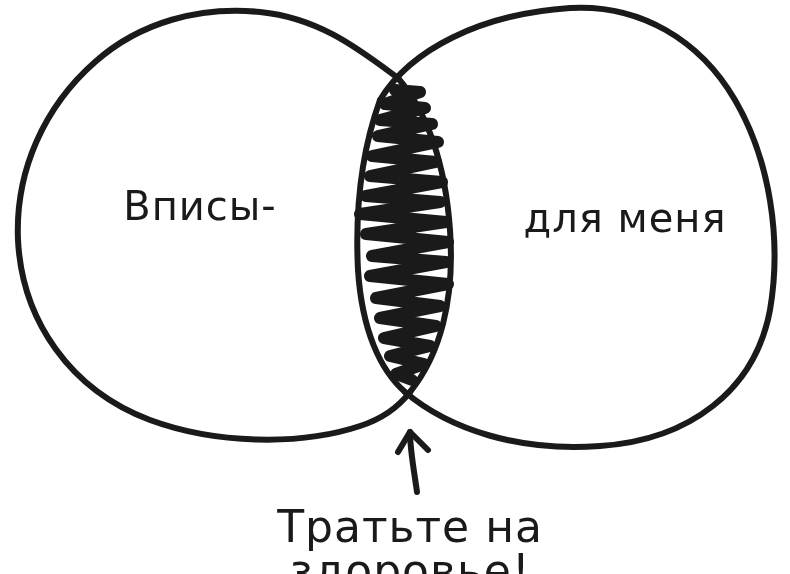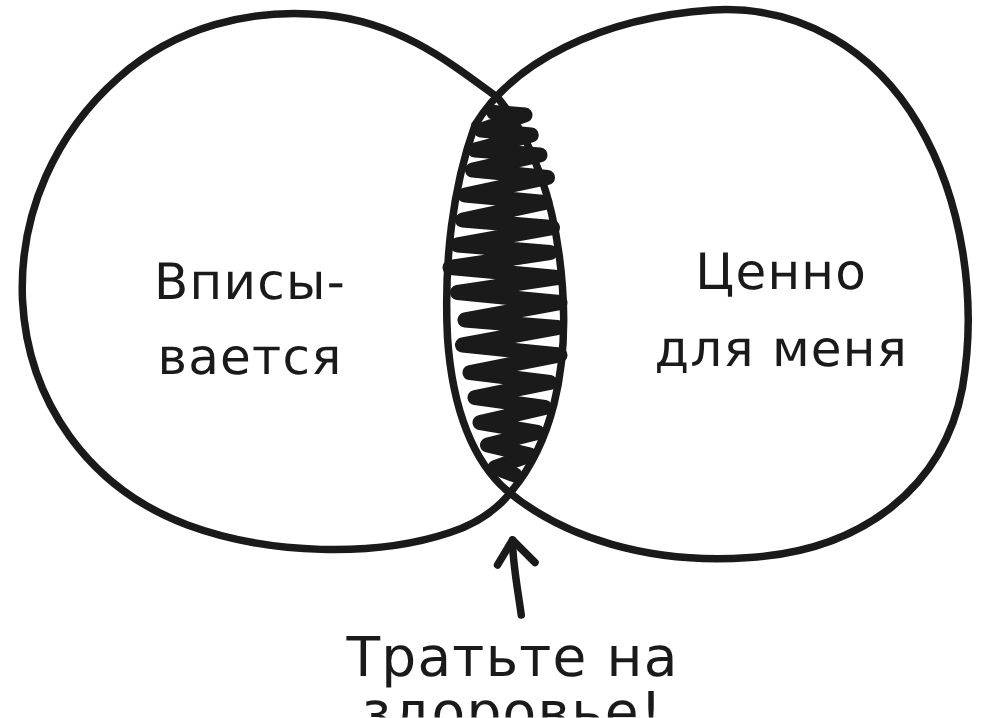--- a/index.html
+++ b/index.html
@@ -1,20 +1,20 @@
 <!DOCTYPE html>
 <html><head>
   <meta charset="utf-8">
   <style>
     html, body { margin: 0; padding: 0; background: #ffffff; }
     body { width: 790px; height: 574px; position: relative; overflow: hidden; font-family: "DejaVu Sans", sans-serif; }
     #canvas { position: absolute; left: 0; top: 0; width: 790px; height: 574px; }
     .label { position: absolute; color: #1a1a1a; font-family: "DejaVu Sans", sans-serif; font-weight: normal; line-height: 1; letter-spacing: 1px; }
     .label-line { display: block; white-space: nowrap; }
-    #left-label { left: 80px; top: 206px; width: 240px; text-align: center; font-size: 40px; }
+    #left-label { left: 80px; top: 186px; width: 240px; text-align: center; font-size: 40px; }
     #left-label .label-line { height: 60px; }
     #right-label { left: 520px; top: 198px; width: 210px; text-align: center; font-size: 40px; }
     #right-label .label-line { height: 62px; }
     #caption { left: 150px; top: 505px; width: 520px; text-align: center; font-size: 44px; }
   </style>
 </head>
 <body>
 
 <svg id="canvas" width="790" height="574" viewBox="0 0 790 574" xmlns="http://www.w3.org/2000/svg">
 
@@ -48,21 +48,19 @@
            L 366 234 L 448 242 L 372 256 L 446 262 L 370 276
            L 448 284 L 376 298 L 440 306 L 380 318 L 436 326
            L 384 338 L 430 346 L 390 356 L 424 364 L 396 374 L 412 380" fill="none" stroke="#1a1a1a" stroke-width="12" stroke-linecap="round" stroke-linejoin="round"></path>
 
   <path d="M 417 492 C 414 470, 410 450, 410 432" fill="none" stroke="#1a1a1a" stroke-width="6" stroke-linecap="round"></path>
   <path d="M 398 452 L 410 432 L 428 450" fill="none" stroke="#1a1a1a" stroke-width="6" stroke-linecap="round" stroke-linejoin="round"></path>
 </svg>
 
 <div id="left-label" class="label">
   <span class="label-line">Вписы-</span>
-  <span class="label-line">вается</span>
 </div>
 
 <div id="right-label" class="label">
-  <span class="label-line">Ценно</span>
   <span class="label-line">для меня</span>
 </div>
 
 <div id="caption" class="label">Тратьте на здоровье!</div>
 
 </body></html>

